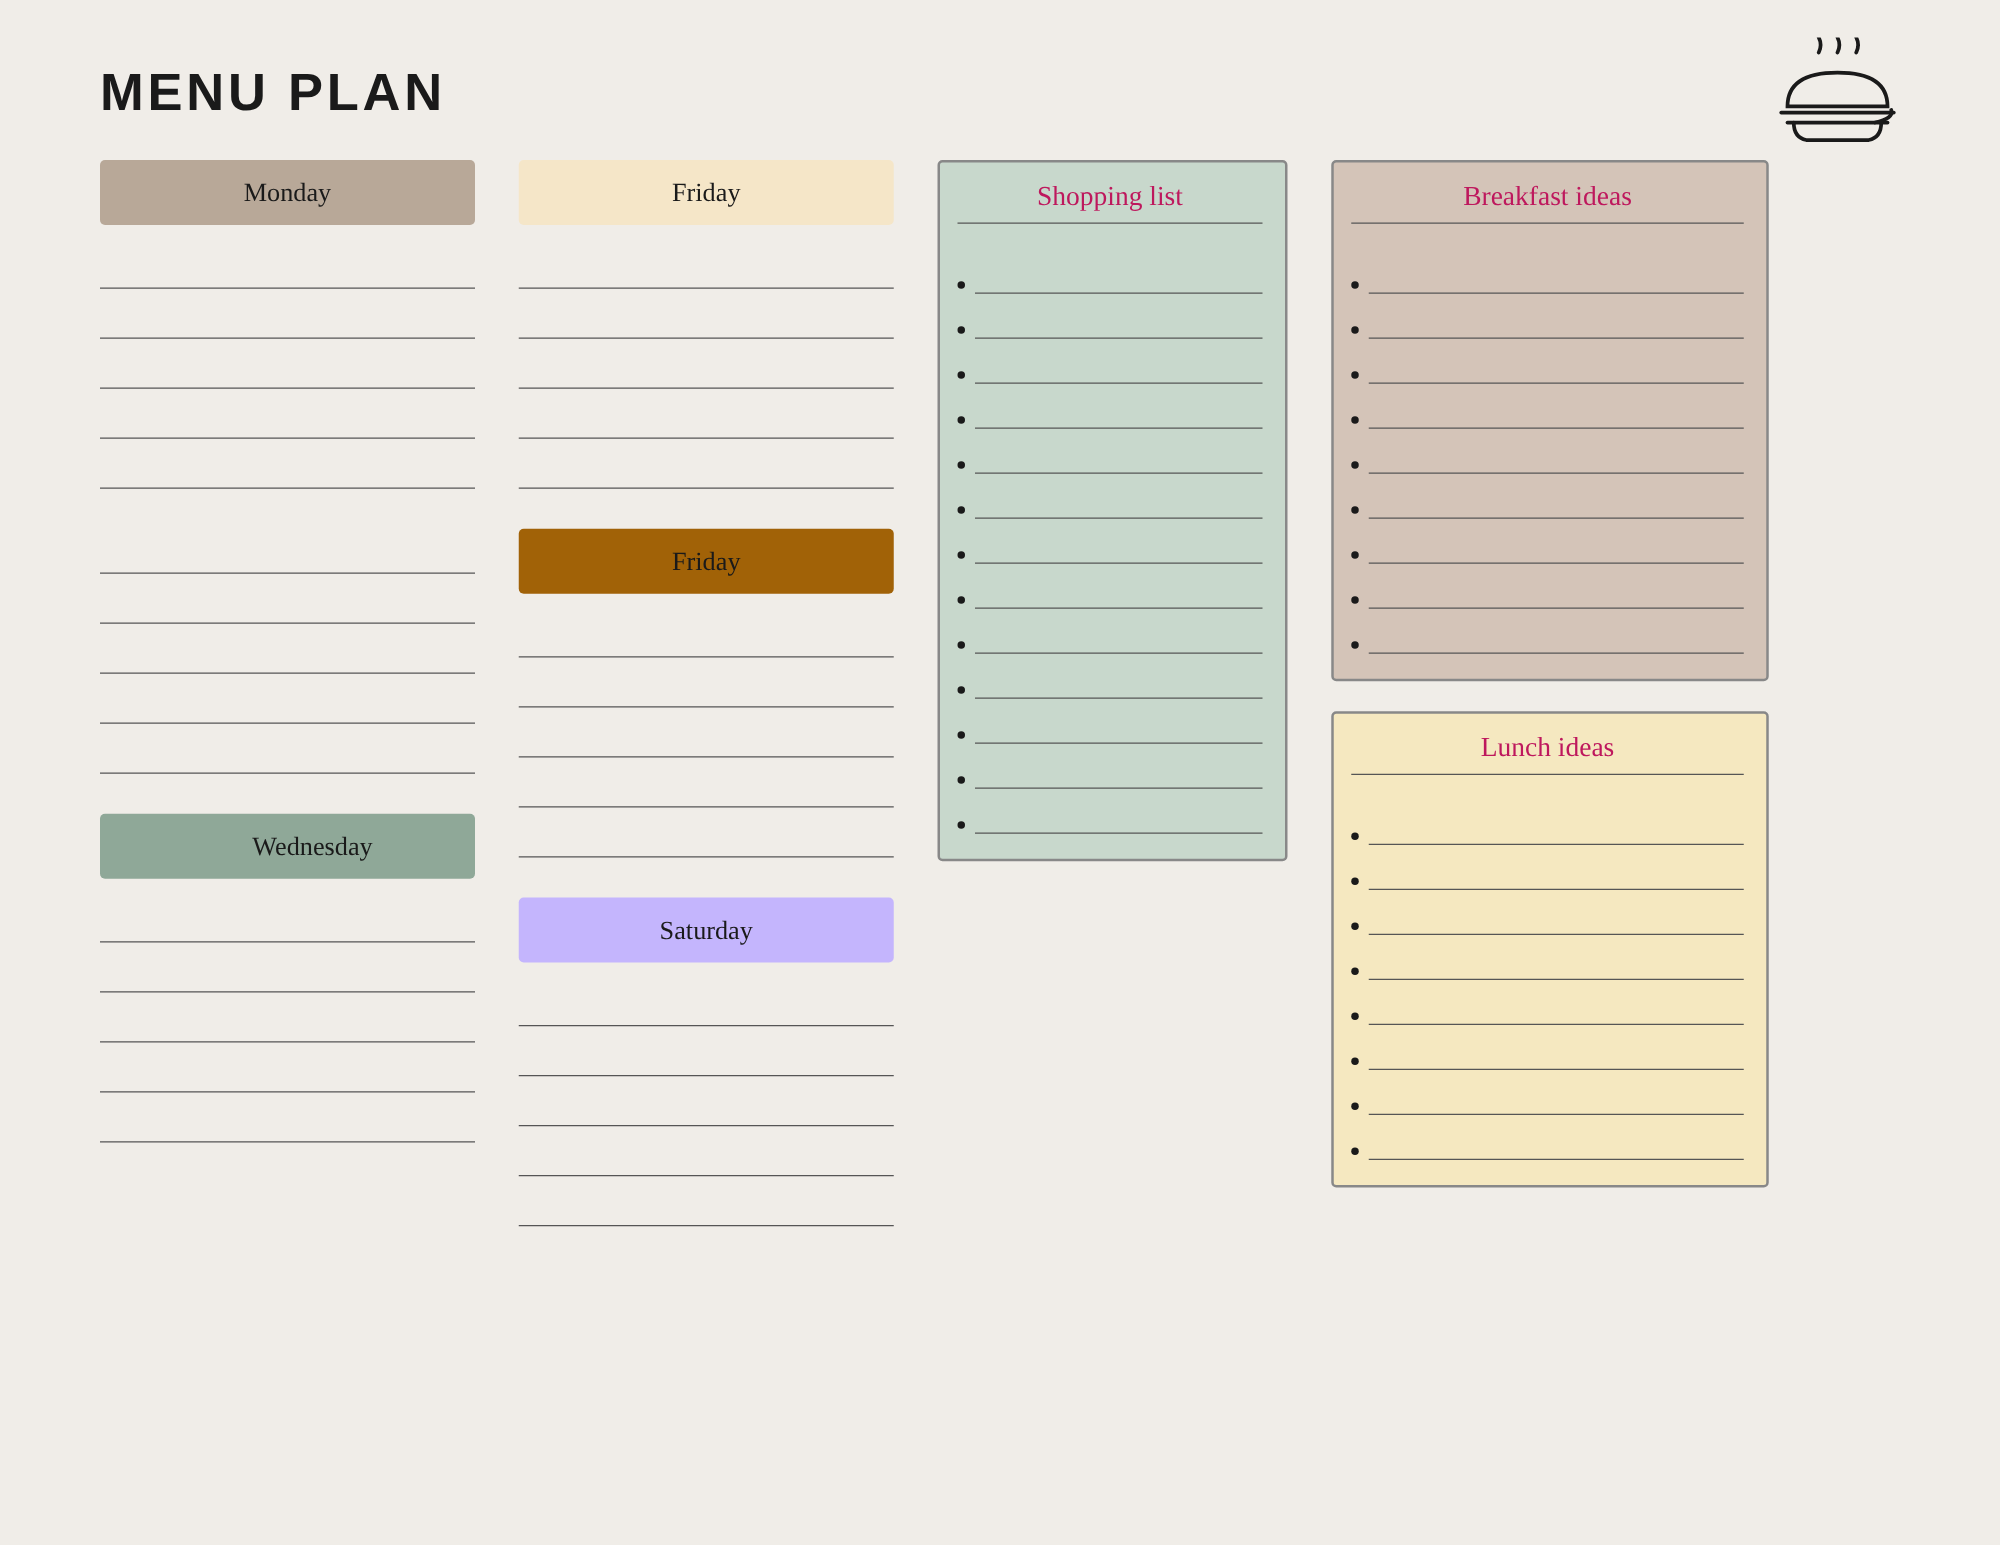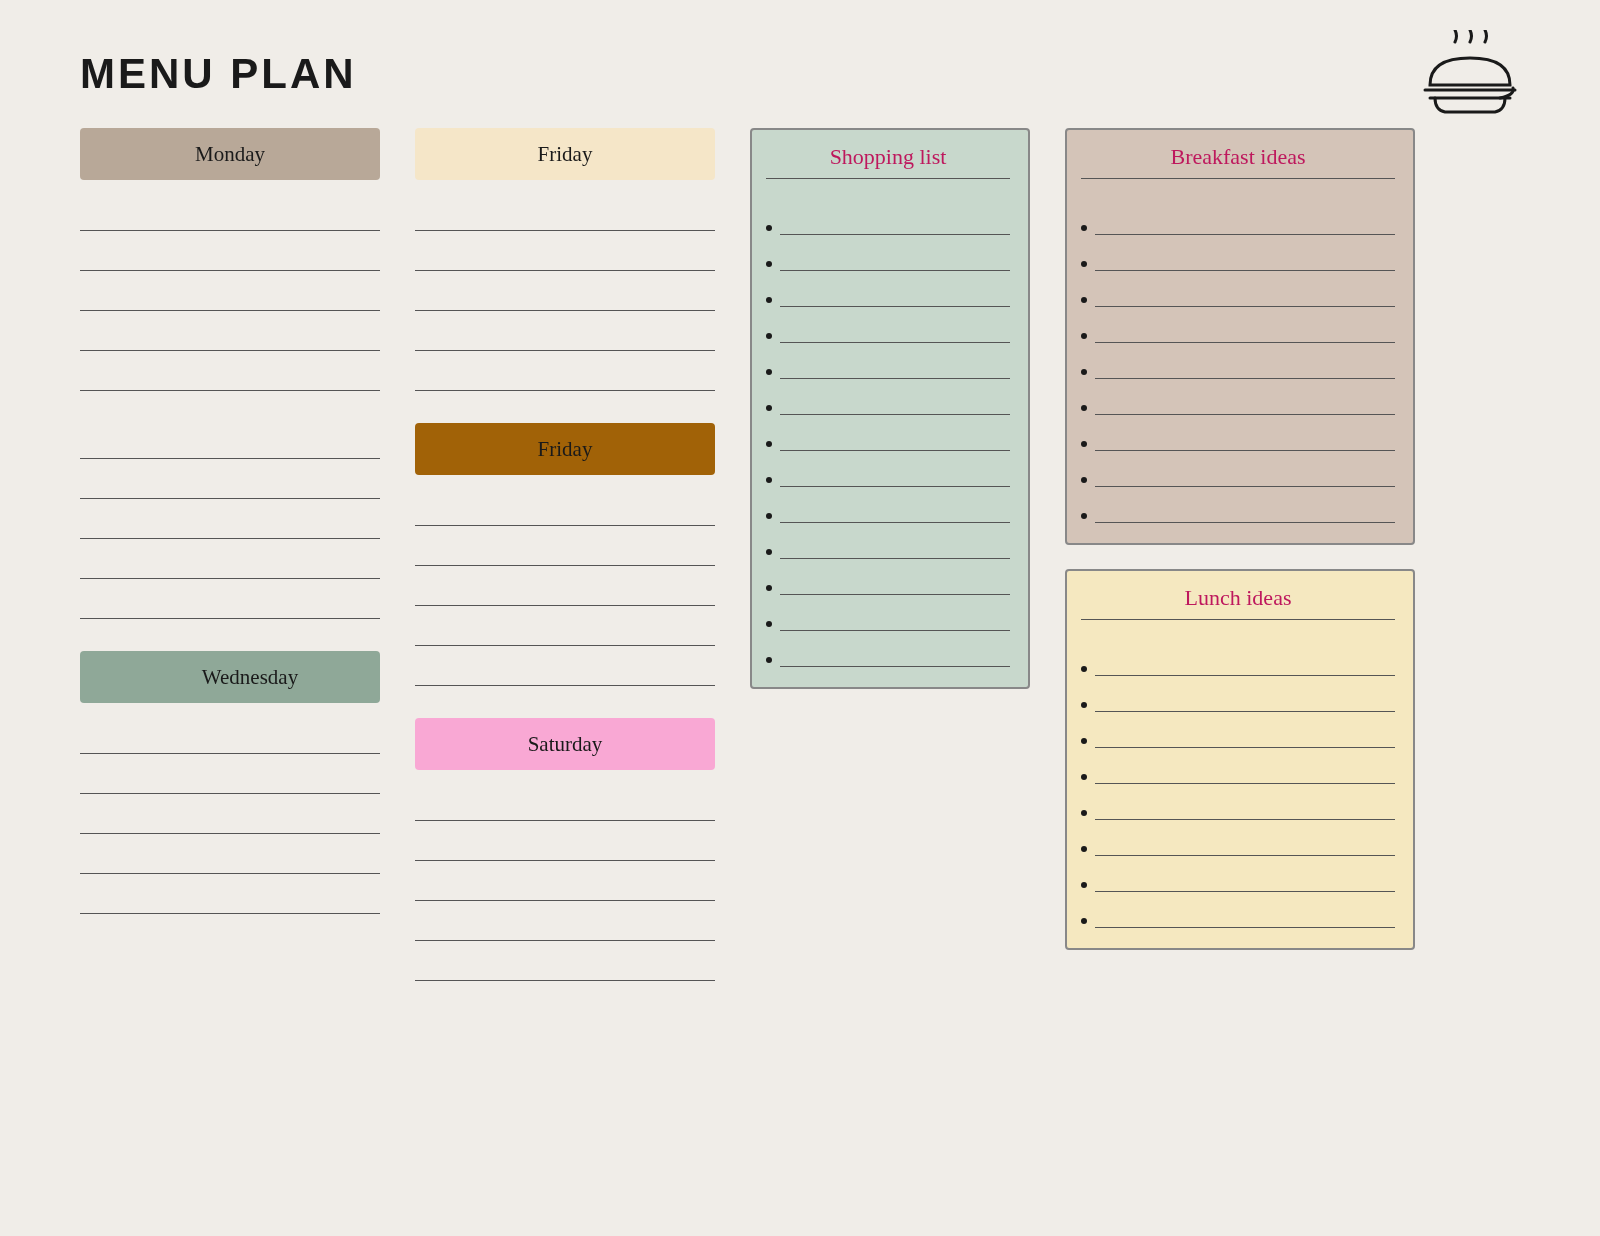--- a/index.html
+++ b/index.html
@@ -40,21 +40,21 @@
       font-weight: 500;
       color: #1a1a1a;
       margin-bottom: 15px;
     }
 
     .day-header.monday   { background-color: #b8a898; }
     .day-header.tuesday  { background-color: #a8948a; }
     .day-header.wednesday{ background-color: #8fa898; padding-left: 40px; }
     .day-header.thursday { background-color: #f5e6c8; }
     .day-header.friday   { background-color: #a16207; text-align: right; }
-    .day-header.saturday { background-color: #f9a8d4; }
+    .day-header.saturday { background-color: #c4b5fd; }
     .day-header.sunday   { background-color: #b8c4b4; }
 
     .line-item {
       border-bottom: 1.5px solid #555;
       height: 36px;
       margin-bottom: 4px;
     }
 
     .day-section {
       margin-bottom: 28px;

